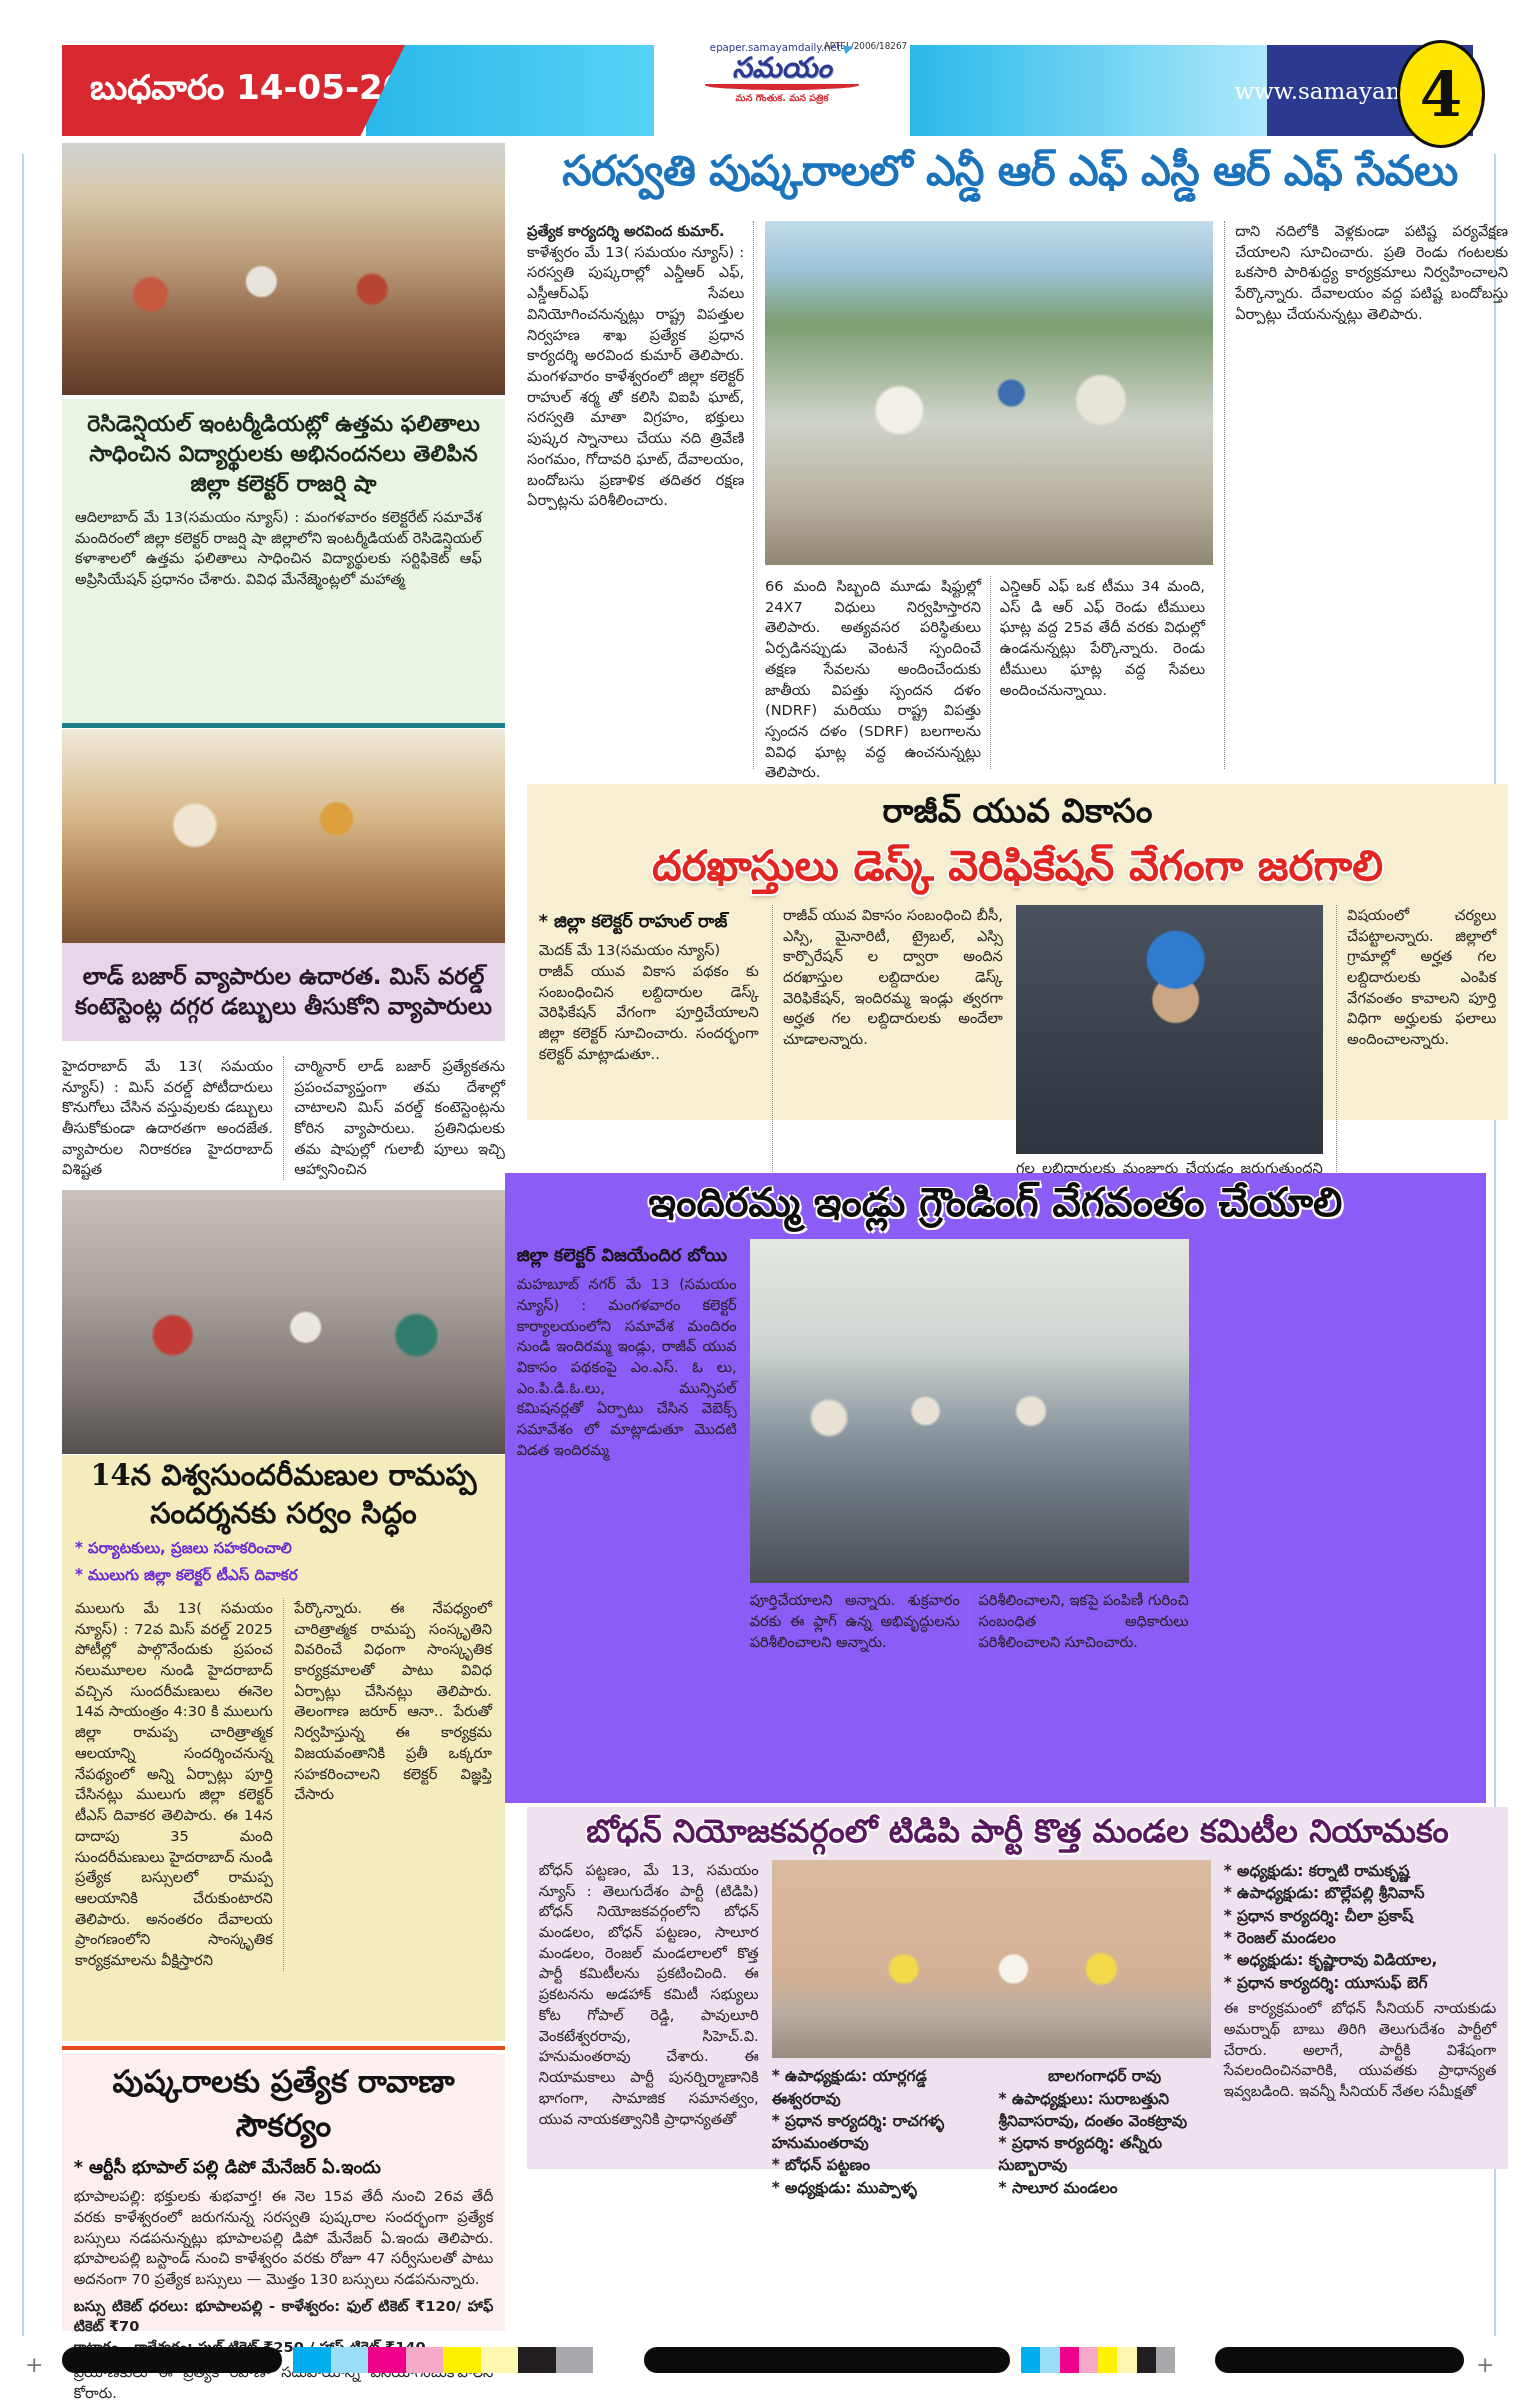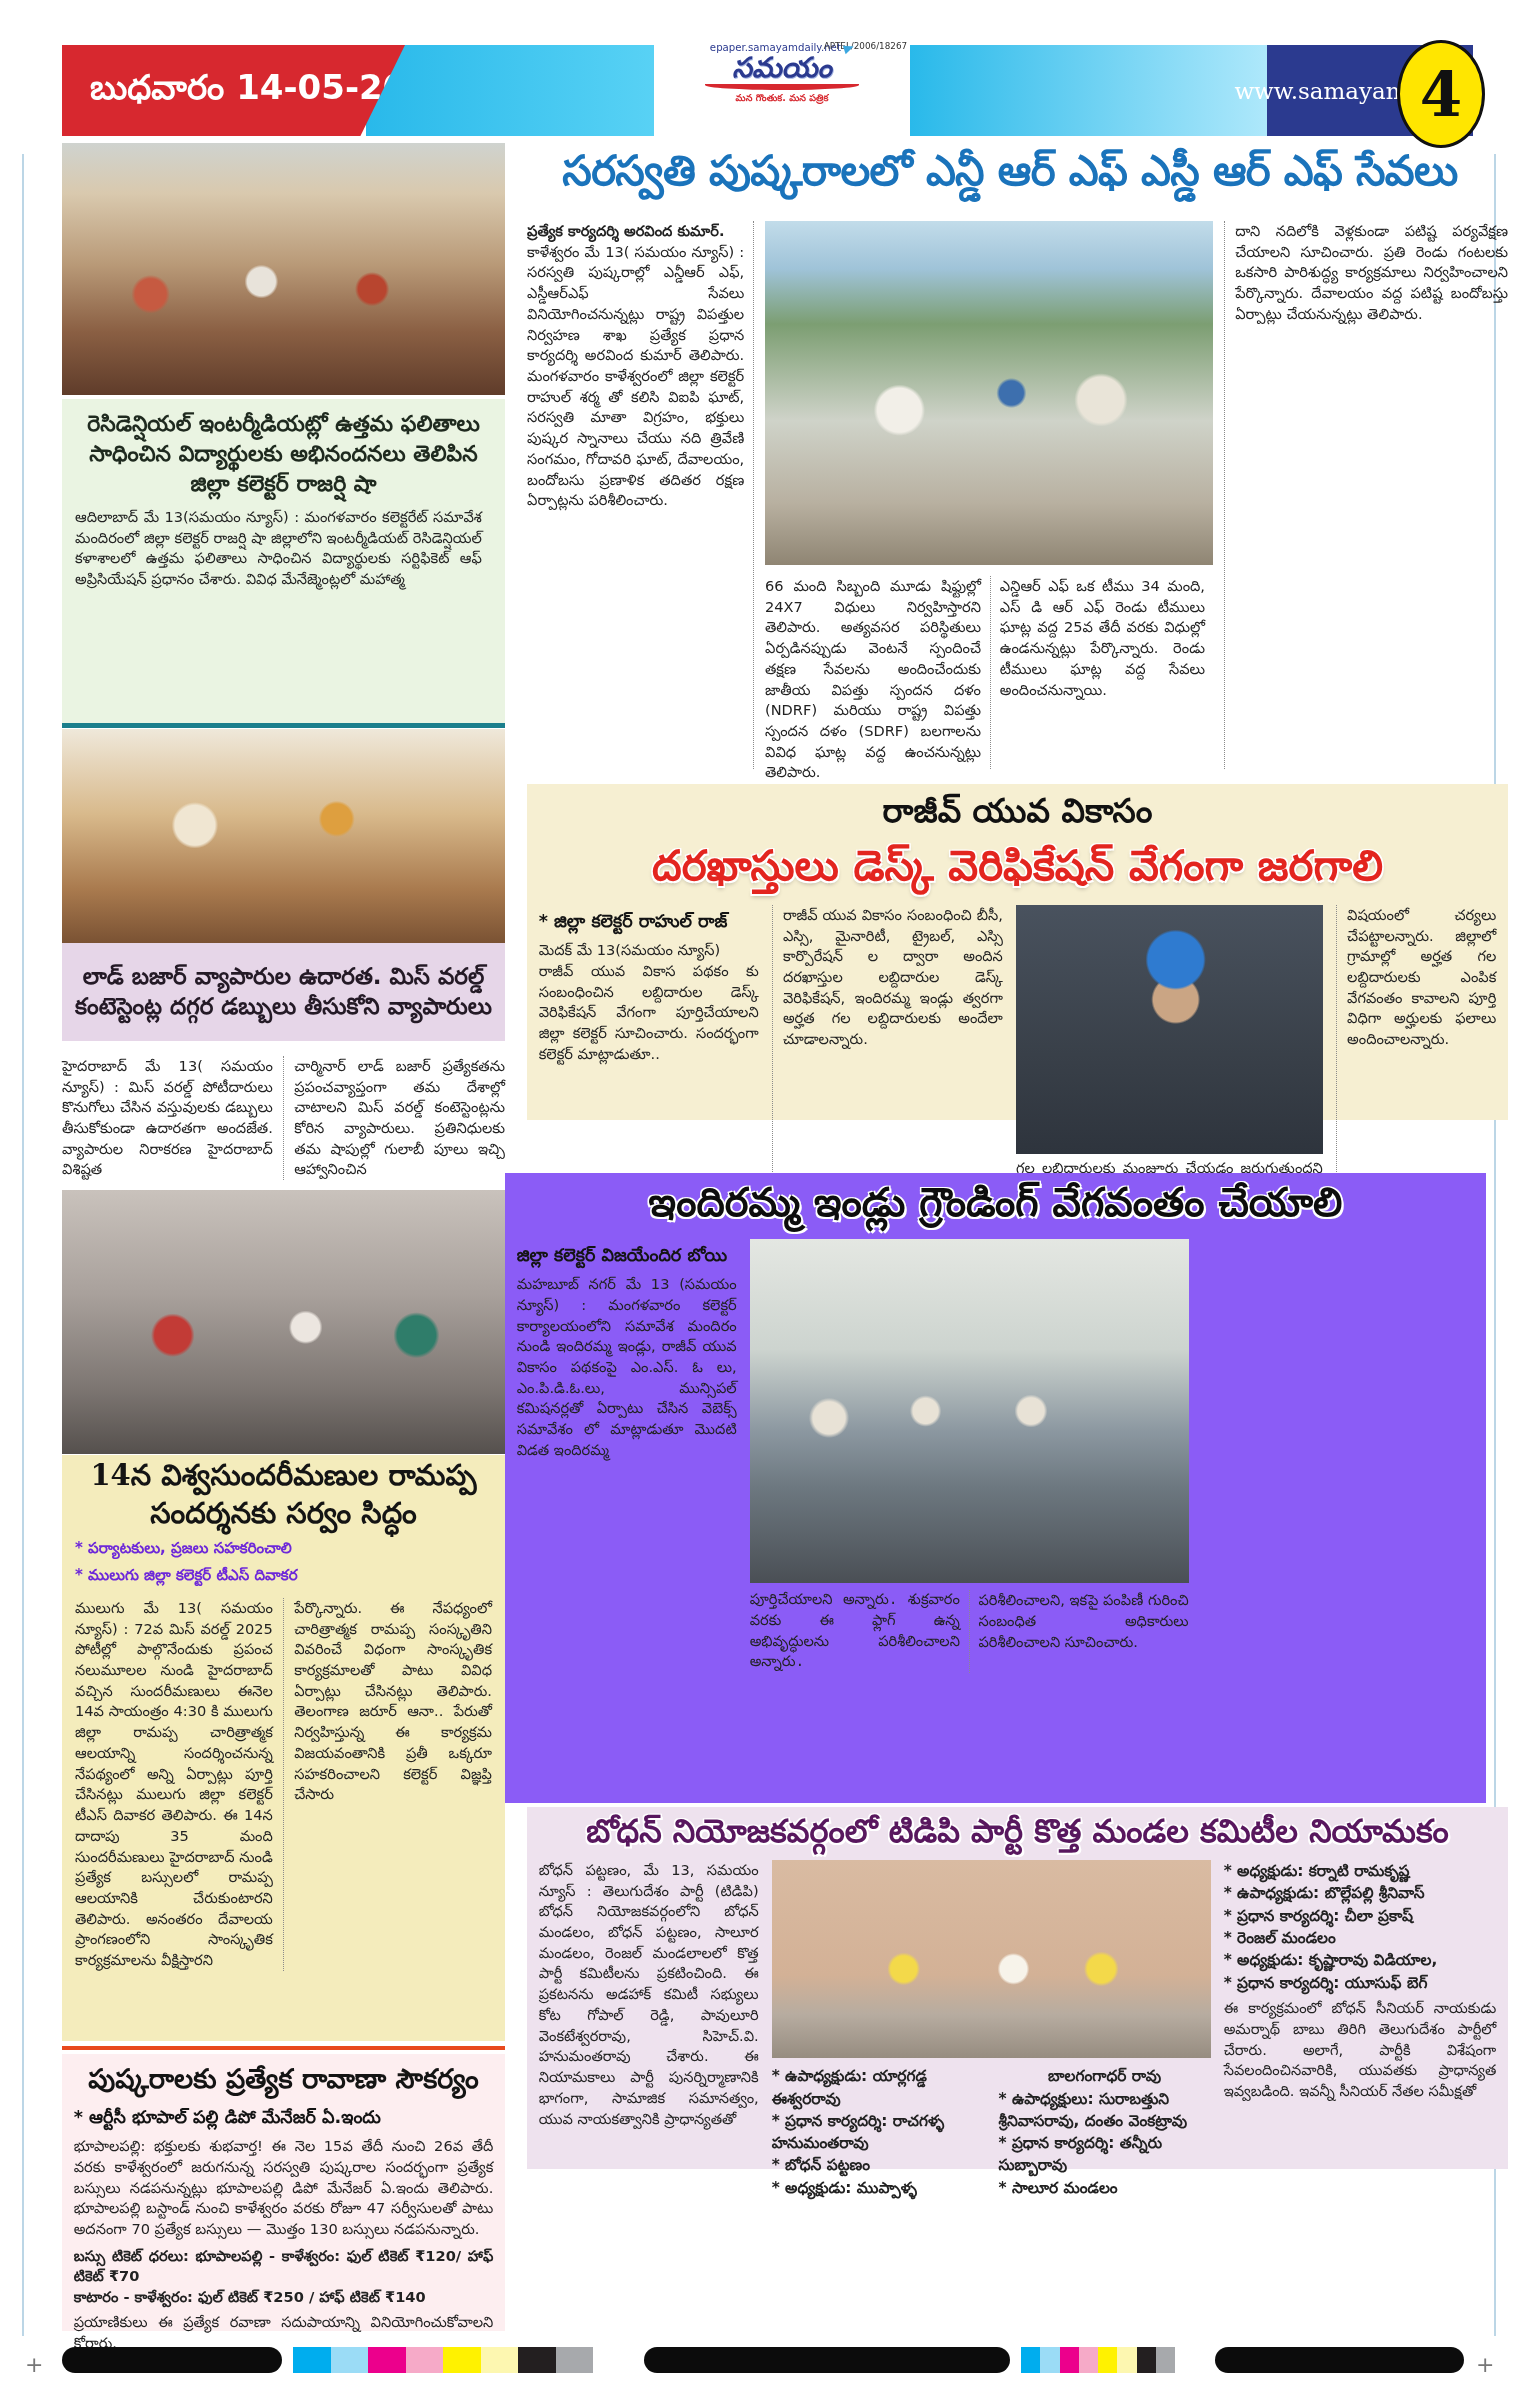--- a/index.html
+++ b/index.html
@@ -41,21 +41,21 @@
   .twocol>div{flex:1;box-sizing:border-box;}
   .twocol>div+div{border-left:1.5px dotted #8a8a8a;padding-left:10.2px;}
   .twocol>div:first-child{padding-right:10.2px;}
   .box-lav{left:62px;top:943px;width:443px;height:98px;background:#e6d6e8;display:flex;align-items:center;justify-content:center;box-sizing:border-box;padding:5.9px 11.7px;}
   .hl-lav{font-size:23px;font-weight:700;color:#241a26;text-align:center;line-height:1.3;}
   .laad-body{left:62px;top:1047px;width:443px;height:139px;}
   .box-yellow{left:62px;top:1455px;width:443px;height:586px;background:#f4ecbc;box-sizing:border-box;padding:2px 13px;}
   .hl-yellow{font-size:29px;font-weight:600;color:#141414;text-align:center;line-height:1.3;font-family:"DejaVu Serif","Liberation Serif",serif;}
   .bullet{font-size:15px;font-weight:800;color:#6d28d9;line-height:1.35;margin-top:6px;}
   .box-pink{left:62px;top:2054px;width:443px;height:277px;background:#fdeef0;box-sizing:border-box;padding:8.8px 11.7px;}
-  .hl-pink{font-size:27px;font-weight:600;color:#141414;text-align:center;font-family:"DejaVu Serif","Liberation Serif",serif;}
+  .hl-pink{font-size:31px;font-weight:600;color:#141414;text-align:center;font-family:"DejaVu Serif","Liberation Serif",serif;}
   .byline{font-size:17.6px;font-weight:800;color:#141414;margin:5.9px 0 4.4px 0;}
   
   .hl-main{left:512px;top:146px;width:996px;text-align:center;font-size:42px;font-weight:800;color:#1a73bb;letter-spacing:-0.7px;}
   .story-top{left:527px;top:221px;width:981px;height:548px;}
   .box-cream{left:527px;top:784px;width:981px;height:336px;background:#f6efd2;box-sizing:border-box;padding:7.3px 11.7px;}
   .kicker{font-size:33px;font-weight:800;color:#111;text-align:center;}
   .hl-red{font-size:42px;font-weight:800;color:#e3251f;text-align:center;line-height:1.1;margin-top:4.4px;
           text-shadow:-1.5px -1.5px 0 #fff,1.5px -1.5px 0 #fff,-1.5px 1.5px 0 #fff,1.5px 1.5px 0 #fff,0 2.9px 4.4px rgba(0,0,0,.25);}
   .box-blue{left:505px;top:1173px;width:981px;height:630px;background:#8b5cf6;box-sizing:border-box;padding:7.3px 11.7px;}
   .hl-blue{font-size:40px;font-weight:800;color:#0d0d0d;text-align:center;line-height:1.1;
@@ -202,21 +202,21 @@
   <div class="abs box-blue">
     <div class="hl-blue">ఇందిరమ్మ ఇండ్లు గ్రౌండింగ్ వేగవంతం చేయాలి</div>
     <div style="display:flex;gap:13px;margin-top:14.6px;">
       <div style="width:220px;">
         <div class="byline">జిల్లా కలెక్టర్ విజయేందిర బోయి</div>
         <div class="btxt">మహబూబ్ నగర్ మే 13 (సమయం న్యూస్) : మంగళవారం కలెక్టర్ కార్యాలయంలోని సమావేశ మందిరం నుండి ఇందిరమ్మ ఇండ్లు, రాజీవ్ యువ వికాసం పథకంపై ఎం.ఎస్. ఓ లు, ఎం.పి.డి.ఓ.లు, మున్సిపల్ కమిషనర్లతో ఏర్పాటు చేసిన వెబెక్స్ సమావేశం లో మాట్లాడుతూ మొదటి విడత ఇందిరమ్మ</div>
       </div>
       <div style="width:439px;">
         <div class="photo ph-meeting"></div>
         <div style="display:flex;gap:0;margin-top:7.3px;">
-          <div class="btxt" style="flex:1;padding-right:8.8px;font-family:Liberation Mono, monospace;">పూర్తిచేయాలని అన్నారు. శుక్రవారం వరకు ఈ ఫ్లాగ్ ఉన్న అభివృద్ధులను పరిశీలించాలని అన్నారు.</div>
+          <div class="btxt" style="flex:1;padding-right:8.8px;">పూర్తిచేయాలని అన్నారు. శుక్రవారం వరకు ఈ ఫ్లాగ్ ఉన్న అభివృద్ధులను పరిశీలించాలని అన్నారు.</div>
           <div class="btxt dotL" style="flex:1;padding-left:8.8px;">పరిశీలించాలని, ఇకపై పంపిణీ గురించి సంబంధిత అధికారులు పరిశీలించాలని సూచించారు.</div>
         </div>
       </div>
     </div>
   </div>
 
   <div class="abs box-tdp">
     <div class="hl-tdp">బోధన్ నియోజకవర్గంలో టిడిపి పార్టీ కొత్త మండల కమిటీల నియామకం</div>
     <div style="display:flex;gap:13px;margin-top:10.2px;">
       <div style="width:220px;">

